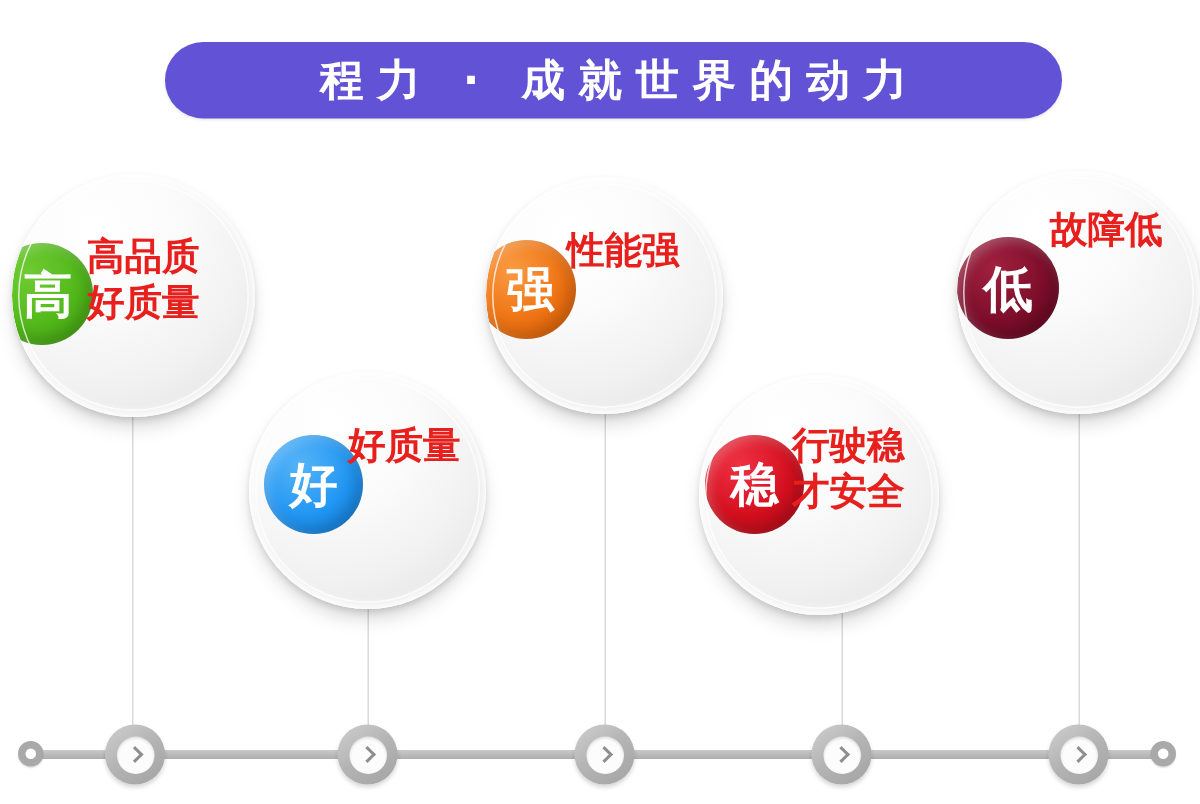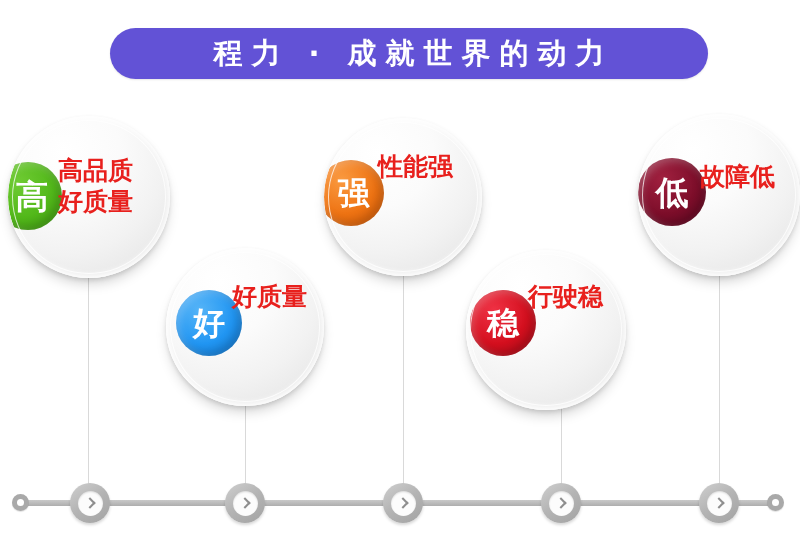--- a/index.html
+++ b/index.html
@@ -123,21 +123,21 @@
   #bubble-4 { left: 466px; top: 250px; width: 160px; height: 160px; }
   #bubble-4 .badge { left: 4px; top: 40px; width: 66px; height: 66px;
                      background: radial-gradient(circle at 36% 30%, #ef3144 0%, #d40f1e 55%, #a80a17 100%);
                      font-size: 32px; }
   #bubble-4 .lines { left: 62px; top: 32px; font-size: 25px; line-height: 1.22; text-align: right; }
 
   #bubble-5 { left: 638px; top: 114px; width: 162px; height: 162px; }
   #bubble-5 .badge { left: 0px; top: 44px; width: 68px; height: 68px;
                      background: radial-gradient(circle at 36% 30%, #a0203f 0%, #7d0e2a 55%, #5c0520 100%);
                      font-size: 33px; }
-  #bubble-5 .lines { left: 62px; top: 48px; font-size: 25px; line-height: 1.22; text-align: right; }
+  #bubble-5 .lines { left: 62px; top: 24px; font-size: 25px; line-height: 1.22; text-align: right; }
 
   
   .stem {
     position: absolute;
     width: 1px;
     background: #d9d9d9;
   }
 
   
   .rail {
@@ -245,20 +245,21 @@
     </div>
   </div>
 
   <div class="bubble" id="bubble-4">
     <div class="bubble-inner">
       <div class="badge">
         <span>稳</span>
       </div>
       <div class="lines">
         <span>行驶稳</span>
+        <span>才安全</span>
       </div>
     </div>
   </div>
 
   <div class="bubble" id="bubble-5">
     <div class="bubble-inner">
       <div class="badge">
         <span>低</span>
       </div>
       <div class="lines">

